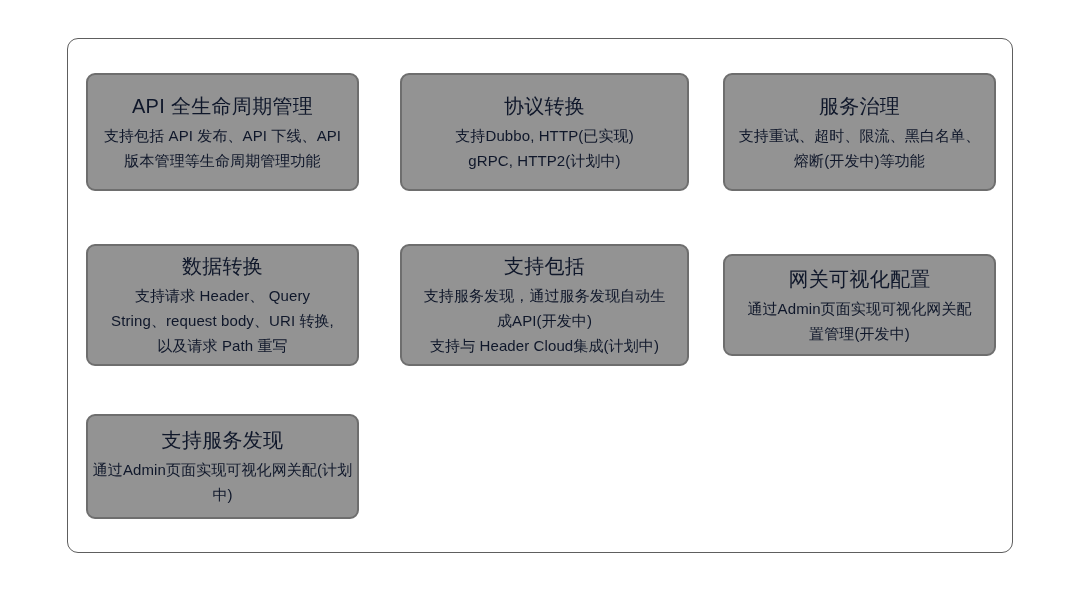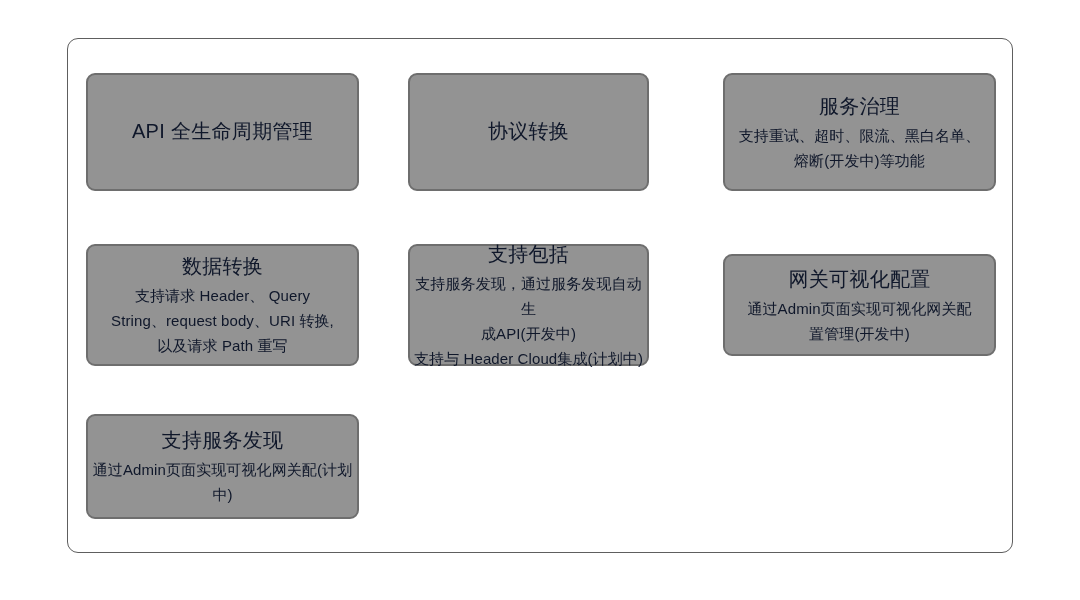--- a/index.html
+++ b/index.html
@@ -68,42 +68,46 @@
   .card-body {
     font-size: 15px;
     line-height: 25px;
     font-weight: 400;
     white-space: pre-line;
     letter-spacing: 0.1px;
   }
 
   
   .col-1 { left: 18px;  width: 273px; }
-  .col-2 { left: 340px; width: 241px; }
+  .col-2 { left: 332px; width: 289px; }
   .col-3 { left: 655px; width: 273px; }
 
   
   .row-1 { top: 34px;  height: 118px; }
   .row-2 { top: 205px; height: 122px; }
   .row-2-short { top: 215px; height: 102px; text-align: center; }
   .row-3 { top: 375px; height: 105px; }
 </style>
 </head>
 <body>
 
 <div id="canvas">
   <div class="frame">
     <div class="grid">
 
       <div class="card col-1 row-1">
         <div class="card-title">API 全生命周期管理</div>
+        <div class="card-body">支持包括 API 发布、API 下线、API
+版本管理等生命周期管理功能</div>
       </div>
 
       <div class="card col-2 row-1">
         <div class="card-title">协议转换</div>
+        <div class="card-body">支持Dubbo, HTTP(已实现)
+gRPC, HTTP2(计划中)</div>
       </div>
 
       <div class="card col-1 row-2">
         <div class="card-title">数据转换</div>
         <div class="card-body">支持请求 Header、 Query
 String、request body、URI 转换,
 以及请求 Path 重写</div>
       </div>
 
       <div class="card col-3 row-1">

